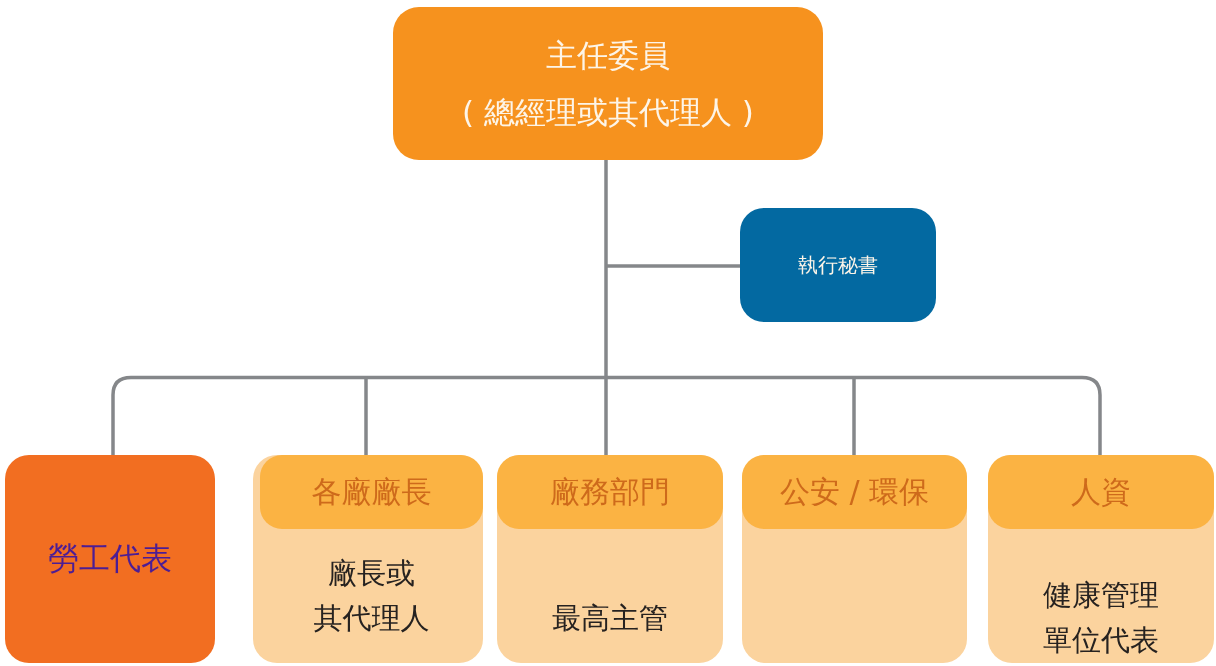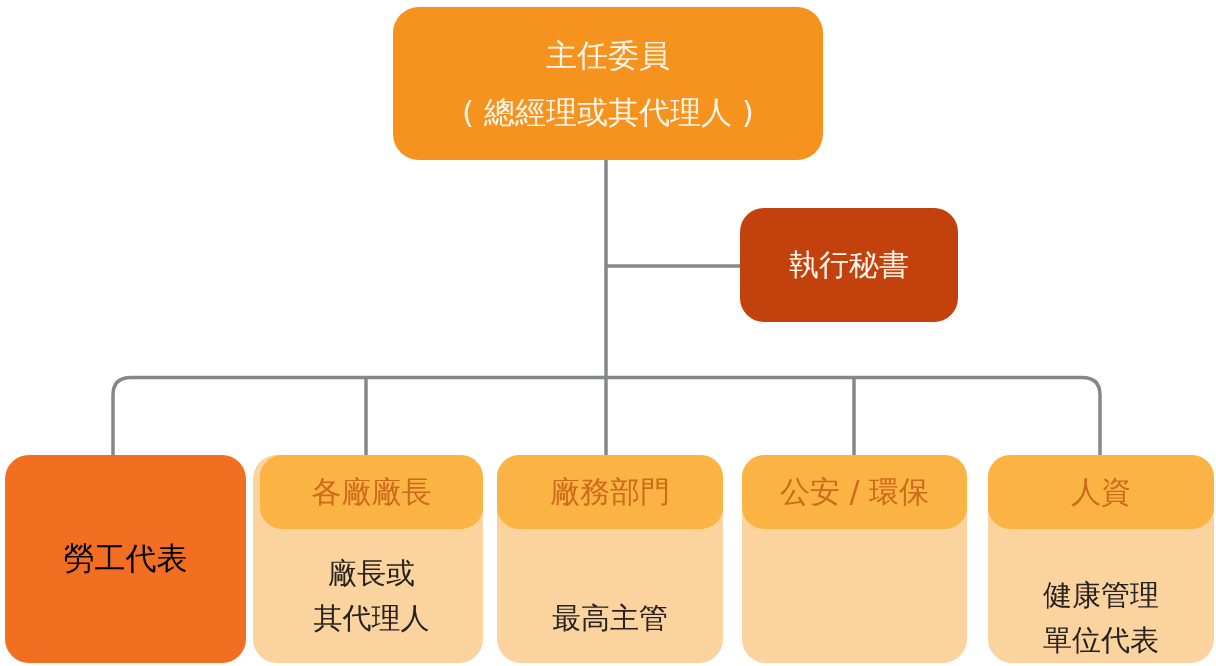--- a/index.html
+++ b/index.html
@@ -25,29 +25,29 @@
   }
   
   .root-box {
     left: 393px; top: 7px; width: 430px; height: 153px;
     background: #F6921E; border-radius: 26px;
     color: #FDF5E8; font-size: 31px; line-height: 1.0;
     gap: 26px;
   }
   
   .secretary-box {
-    left: 740px; top: 208px; width: 218px; height: 114px;
-    background: #c2410c; border-radius: 24px;
-    color: #FDF5E8; font-size: 30px;
+    left: 740px; top: 208px; width: 196px; height: 114px;
+    background: #0369a1; border-radius: 24px;
+    color: #FDF5E8; font-size: 20px;
   }
   
   .child { top: 455px; height: 208px; border-radius: 24px; }
   .child-solid {
-    left: 5px; width: 241px;
-    background: #F26E21; color: #000000; font-size: 31px;
+    left: 5px; width: 210px;
+    background: #F26E21; color: #4c1d95; font-size: 31px;
   }
   .child-split {
     background: #FBD39E;
     justify-content: flex-start;
   }
   .b2 { left: 253px; width: 230px; padding-left: 7px; }
   .b3 { left: 497px; width: 226px; gap: 44px; }
   .b4 { left: 742px; width: 225px; }
   .b5 { left: 988px; width: 226px; gap: 44px; }
   .child-header {

